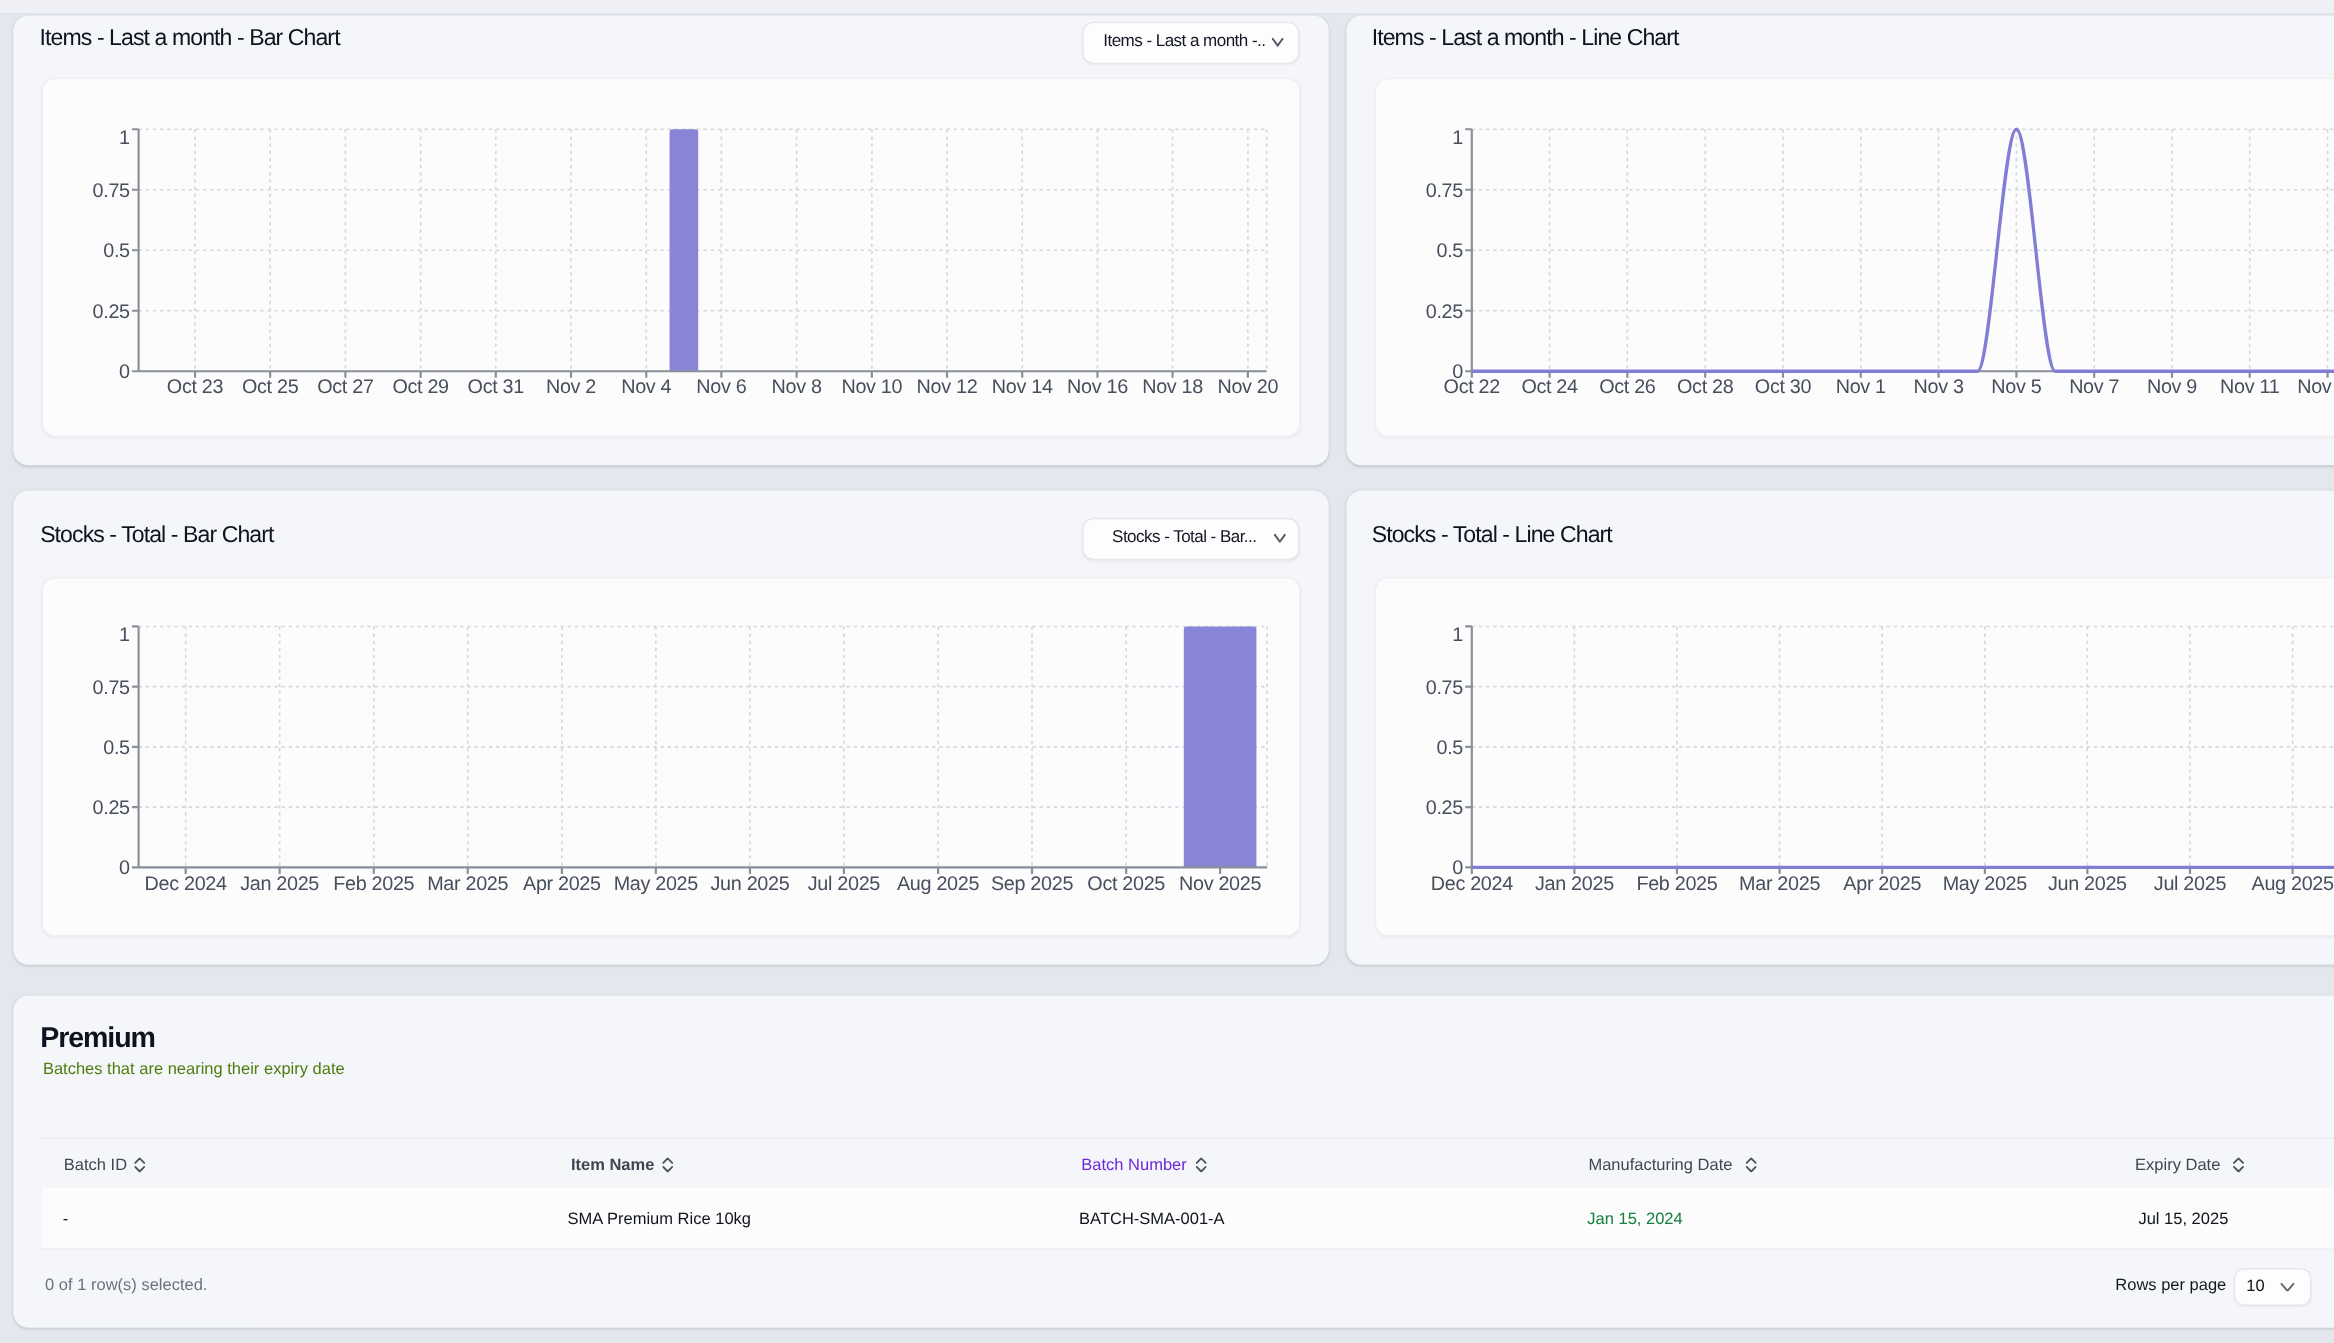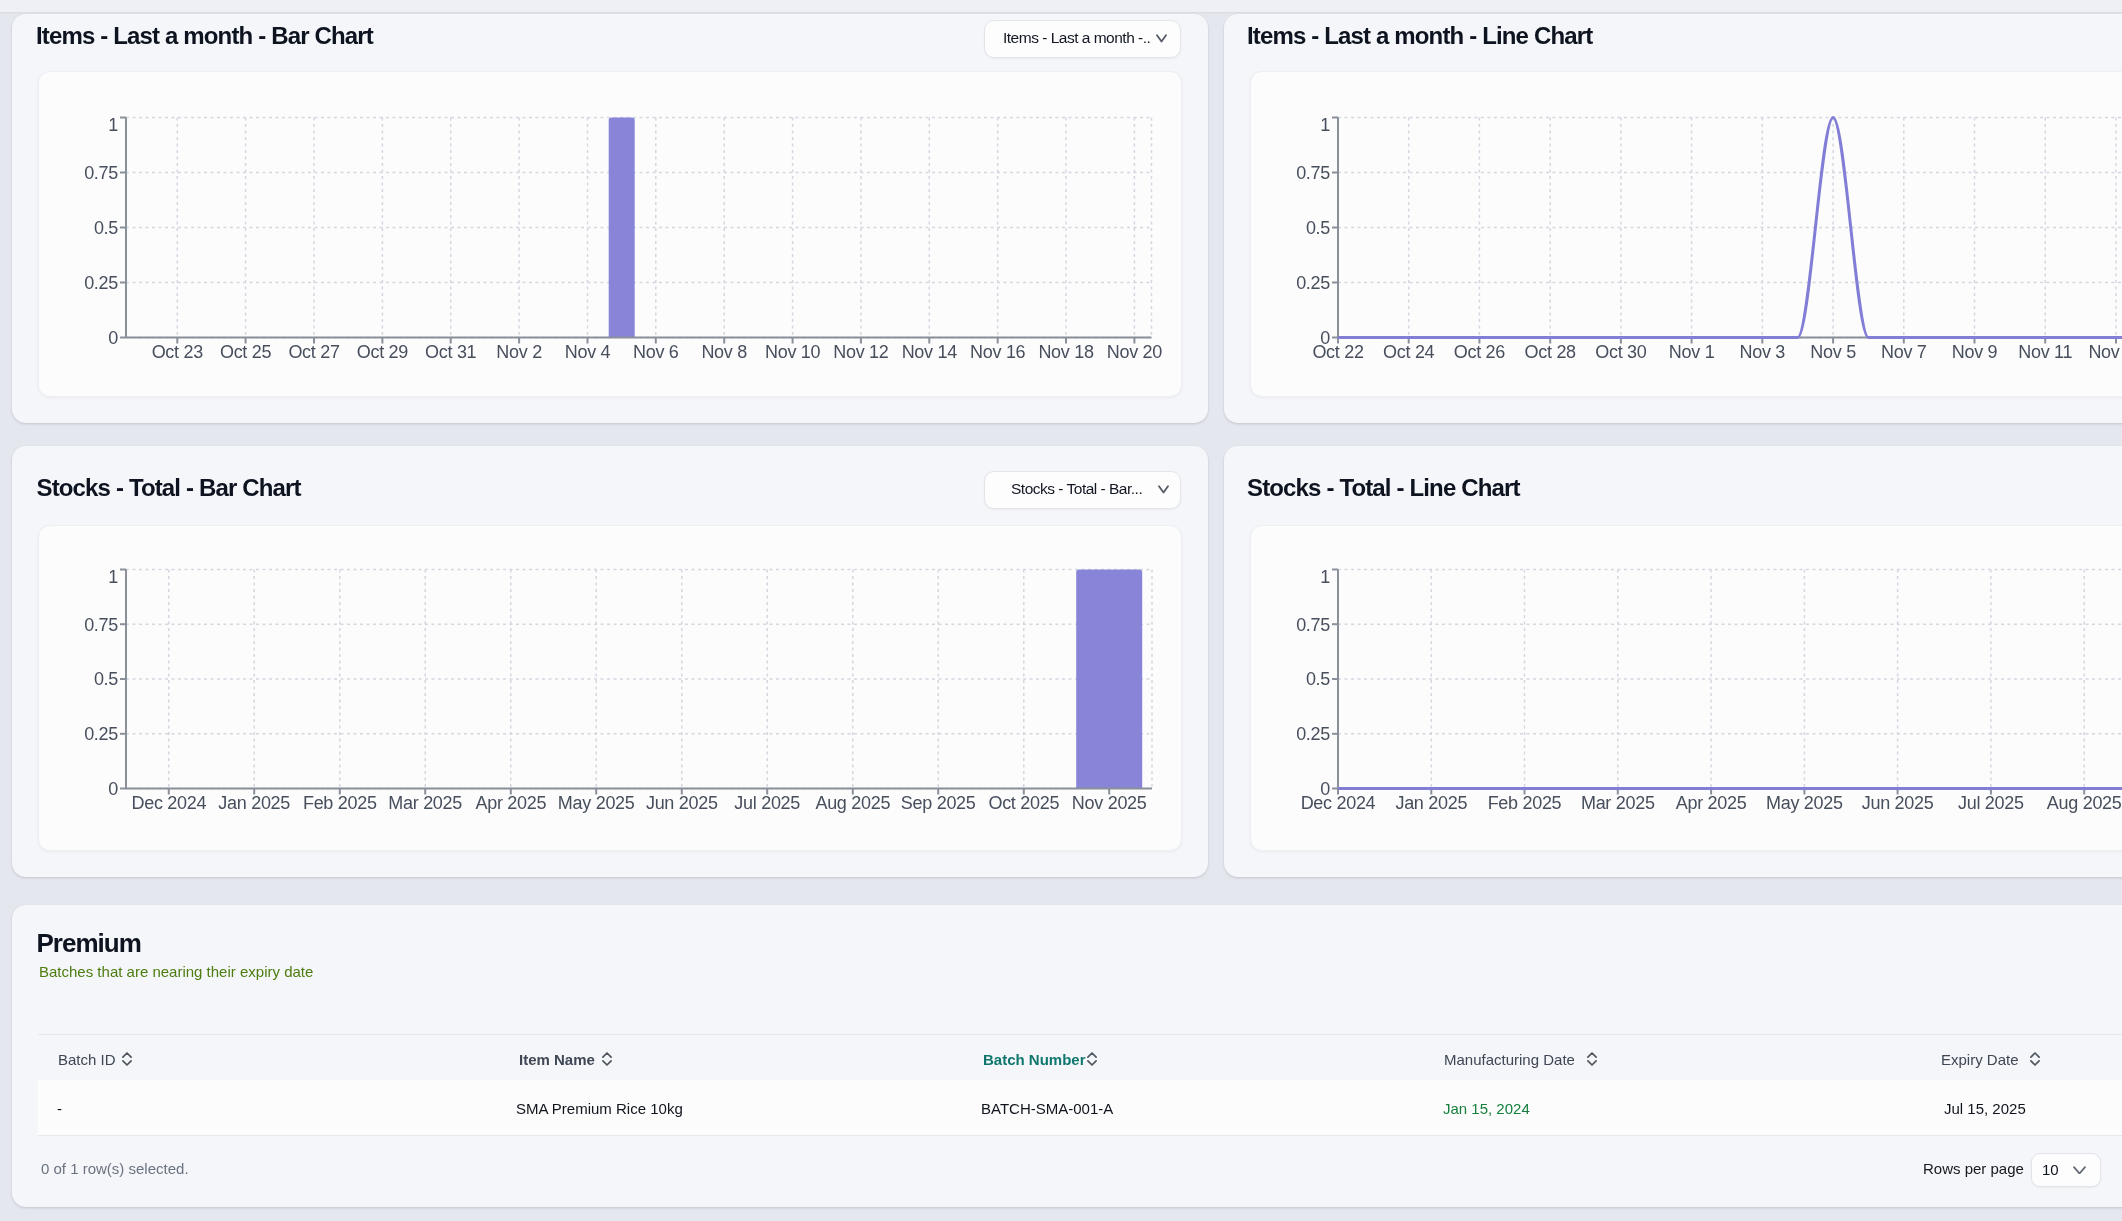--- a/index.html
+++ b/index.html
@@ -2,21 +2,21 @@
 <html><head><meta charset="utf-8">
 <style>
   * { margin:0; padding:0; box-sizing:border-box; }
   html,body { width:2122px; height:1221px; overflow:hidden; }
   body { background:#e4e7ee; font-family:"Liberation Sans",sans-serif; position:relative;
          -webkit-font-smoothing:antialiased; }
   .card { position:absolute; background:#f4f6f9; border-radius:14px;
           box-shadow:0 1px 3px rgba(16,24,40,.10), 0 1px 2px rgba(16,24,40,.06); }
   .panel { position:absolute; background:#fcfcfd; border:1.5px solid #edeff3;
            border-radius:12px; box-shadow:0 1px 3px rgba(20,24,40,.05); }
-  .ctitle { position:absolute; font-size:24px; font-weight:700; letter-spacing:-0.85px; color:#0e1320; white-space:nowrap; line-height:1; }
+  .ctitle { position:absolute; font-size:21px; font-weight:400; letter-spacing:-0.85px; color:#0e1320; white-space:nowrap; line-height:1; }
   .drop { position:absolute; width:197px; height:38px; background:#fdfdfe; border:1.5px solid #e3e5ea;
           border-radius:10px; box-shadow:0 1px 2px rgba(16,24,40,.05); }
   .droptext { position:absolute; font-size:15.5px; letter-spacing:-0.5px; color:#121722; white-space:nowrap; line-height:1; }
   svg.chart { position:absolute; }
   svg.chart line.g { stroke:#d4d7df; stroke-width:1.5; stroke-dasharray:3 3.5; fill:none; }
   svg.chart line.ax { stroke:#8a9099; stroke-width:2; fill:none; }
   svg.chart text.t { font-family:"Liberation Sans",sans-serif; font-size:18px; letter-spacing:-0.3px; fill:#474e5c; }
   .abs { position:absolute; white-space:nowrap; line-height:1; }
 </style></head>
 <body>
@@ -303,21 +303,21 @@
   <div class="abs" style="left:58px;top:1051.5px;font-size:15px;font-weight:500;color:#3f4654">Batch ID</div>
   <svg style="position:absolute;left:122px;top:1052px" width="10" height="14" viewBox="0 0 10 14" fill="none" stroke="#4f565f" stroke-width="1.7" stroke-linecap="round" stroke-linejoin="round">
     <path d="M0.9 5.2 L5 1 L9.1 5.2"></path>
     <path d="M0.9 8.8 L5 13 L9.1 8.8"></path>
   </svg>
   <div class="abs" style="left:519px;top:1051.5px;font-size:15px;font-weight:700;color:#3f4654">Item Name</div>
   <svg style="position:absolute;left:602px;top:1052px" width="10" height="14" viewBox="0 0 10 14" fill="none" stroke="#4f565f" stroke-width="1.7" stroke-linecap="round" stroke-linejoin="round">
     <path d="M0.9 5.2 L5 1 L9.1 5.2"></path>
     <path d="M0.9 8.8 L5 13 L9.1 8.8"></path>
   </svg>
-  <div class="abs" style="left:983px;top:1051.5px;font-size:15px;font-weight:700;color:#0f766e">Batch Number</div>
+  <div class="abs" style="left:983px;top:1051.5px;font-size:15px;font-weight:400;color:#6d28d9">Batch Number</div>
   <svg style="position:absolute;left:1087px;top:1052px" width="10" height="14" viewBox="0 0 10 14" fill="none" stroke="#4f565f" stroke-width="1.7" stroke-linecap="round" stroke-linejoin="round">
     <path d="M0.9 5.2 L5 1 L9.1 5.2"></path>
     <path d="M0.9 8.8 L5 13 L9.1 8.8"></path>
   </svg>
   <div class="abs" style="left:1444px;top:1051.5px;font-size:15px;font-weight:500;color:#3f4654">Manufacturing Date</div>
   <svg style="position:absolute;left:1587px;top:1052px" width="10" height="14" viewBox="0 0 10 14" fill="none" stroke="#4f565f" stroke-width="1.7" stroke-linecap="round" stroke-linejoin="round">
     <path d="M0.9 5.2 L5 1 L9.1 5.2"></path>
     <path d="M0.9 8.8 L5 13 L9.1 8.8"></path>
   </svg>
   <div class="abs" style="left:1941px;top:1051.5px;font-size:15px;font-weight:400;color:#3f4654">Expiry Date</div>

